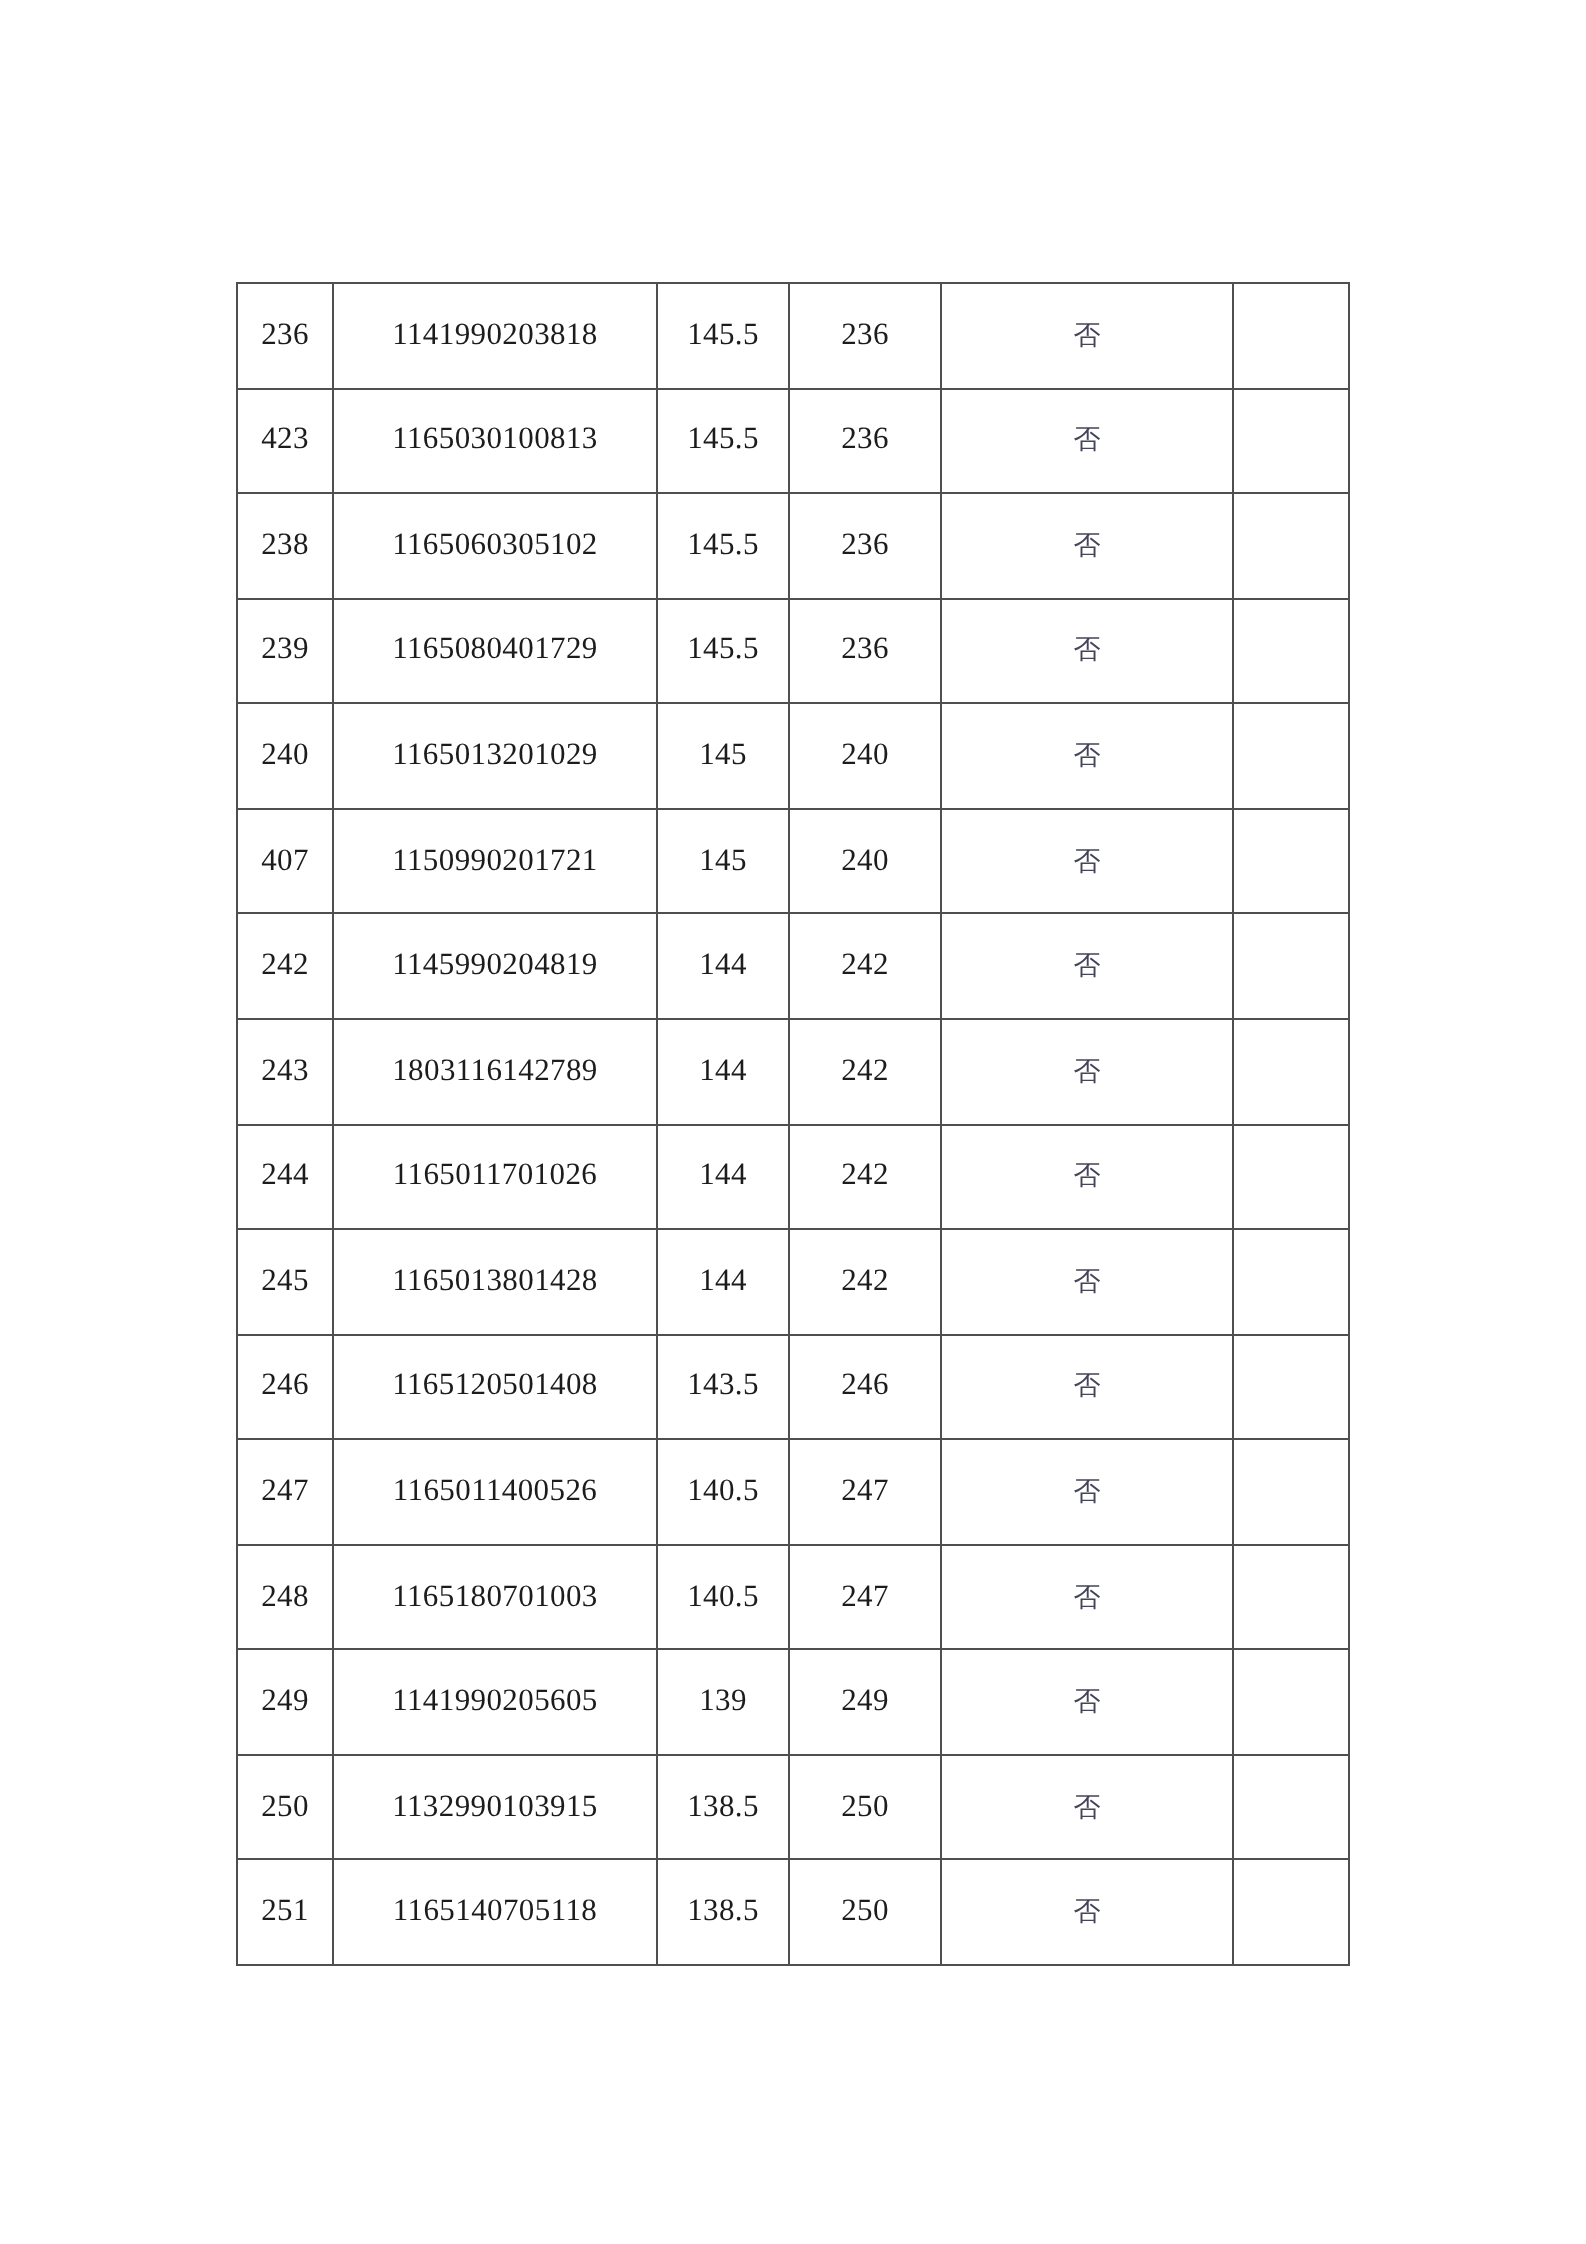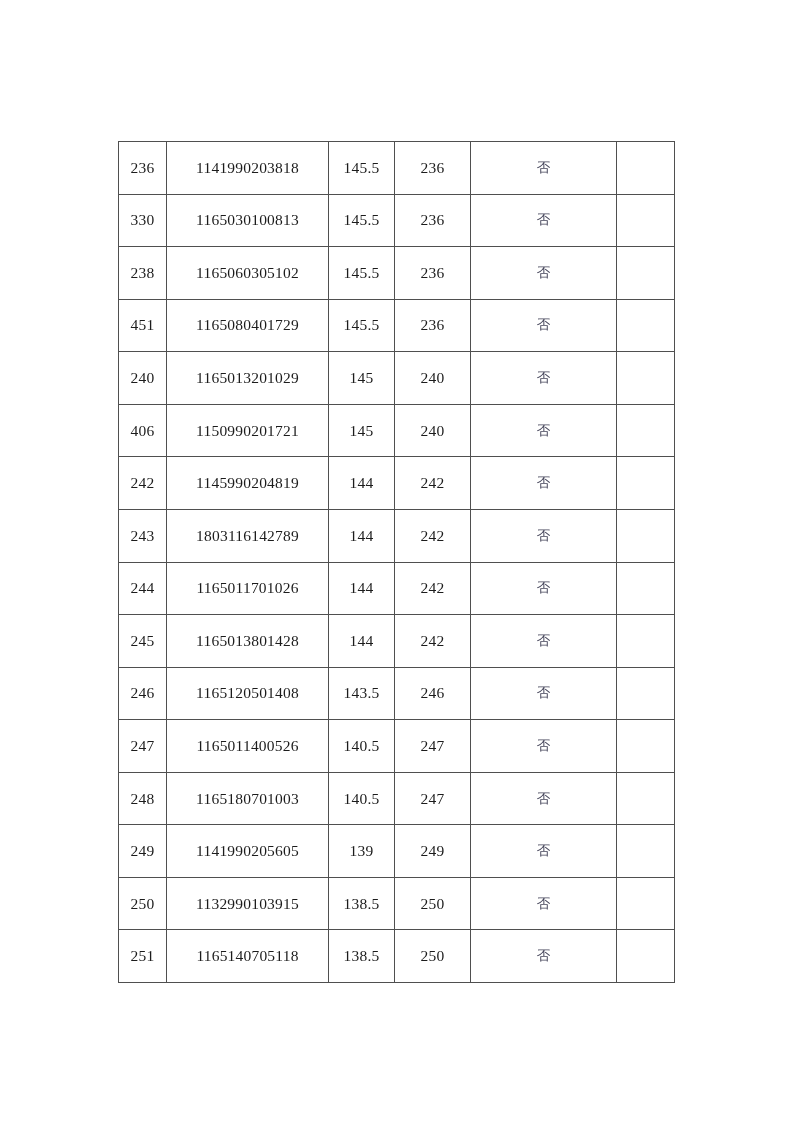--- a/index.html
+++ b/index.html
@@ -65,53 +65,53 @@
     <tbody id="score-table-body">
         <tr>
           <td class="col-seq">236</td>
           <td class="col-id">1141990203818</td>
           <td class="col-score">145.5</td>
           <td class="col-rank">236</td>
           <td class="col-flag">否</td>
           <td class="col-remark"></td>
         </tr>
         <tr>
-          <td class="col-seq">330</td>
+          <td class="col-seq">423</td>
           <td class="col-id">1165030100813</td>
           <td class="col-score">145.5</td>
           <td class="col-rank">236</td>
           <td class="col-flag">否</td>
           <td class="col-remark"></td>
         </tr>
         <tr>
           <td class="col-seq">238</td>
           <td class="col-id">1165060305102</td>
           <td class="col-score">145.5</td>
           <td class="col-rank">236</td>
           <td class="col-flag">否</td>
           <td class="col-remark"></td>
         </tr>
         <tr>
-          <td class="col-seq">451</td>
+          <td class="col-seq">239</td>
           <td class="col-id">1165080401729</td>
           <td class="col-score">145.5</td>
           <td class="col-rank">236</td>
           <td class="col-flag">否</td>
           <td class="col-remark"></td>
         </tr>
         <tr>
           <td class="col-seq">240</td>
           <td class="col-id">1165013201029</td>
           <td class="col-score">145</td>
           <td class="col-rank">240</td>
           <td class="col-flag">否</td>
           <td class="col-remark"></td>
         </tr>
         <tr>
-          <td class="col-seq">406</td>
+          <td class="col-seq">407</td>
           <td class="col-id">1150990201721</td>
           <td class="col-score">145</td>
           <td class="col-rank">240</td>
           <td class="col-flag">否</td>
           <td class="col-remark"></td>
         </tr>
         <tr>
           <td class="col-seq">242</td>
           <td class="col-id">1145990204819</td>
           <td class="col-score">144</td>

